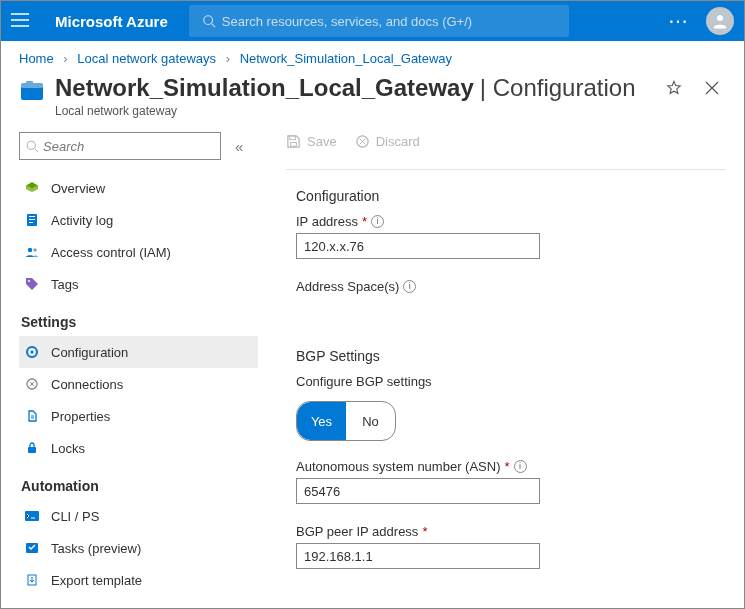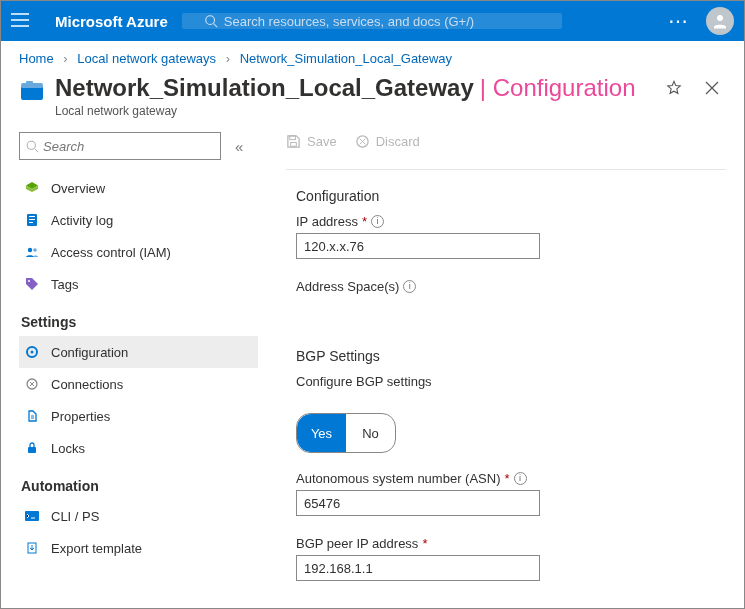--- a/index.html
+++ b/index.html
@@ -1,38 +1,38 @@
 <!DOCTYPE html>
 <html><head>
   <meta charset="utf-8">
   <style>
     * { box-sizing: border-box; margin: 0; padding: 0; }
     body { font-family: "Segoe UI", Arial, sans-serif; font-size: 13px; color: #323130; background: #fff; width: 745px; height: 609px; overflow: hidden; border: 1px solid #888; }
     
     .topbar { background: #0078d4; height: 40px; display: flex; align-items: center; padding: 0 10px; color: #fff; }
     .hamburger { width: 24px; color: #fff; cursor: pointer; }
     .brand { font-weight: 600; margin-left: 20px; font-size: 15px; }
-    .searchbox-top { flex: 0 0 380px; background: rgba(255,255,255,0.15); height: 16px; border-radius: 2px; display: flex; align-items: center; padding: 0 22px; color: #cde; margin-left: 14px; }
+    .searchbox-top { flex: 0 0 380px; background: rgba(255,255,255,0.15); height: 32px; border-radius: 2px; display: flex; align-items: center; padding: 0 13px; color: #cde; margin-left: 21px; }
     .searchbox-top svg { color: #cde; margin-right: 6px; }
     .searchbox-top span { font-size: 13px; }
     .top-right { margin-left: auto; display: flex; align-items: center; gap: 16px; }
     .dots { color: #fff; font-size: 20px; letter-spacing: 2px; }
     .avatar { width: 28px; height: 28px; background: #bfc7cd; border-radius: 50%; display:flex; align-items:center; justify-content:center; }
     .avatar svg { color: #fff; }
     
     .breadcrumb { padding: 10px 18px 6px; font-size: 13px; }
     .breadcrumb a { color: #0067b8; text-decoration: none; cursor: pointer; }
     .breadcrumb .sep { margin: 0 6px; color: #888; }
     
     .header-row { display: flex; align-items: flex-start; padding: 2px 18px 6px; }
     .res-icon { width: 28px; height: 24px; margin-top: 6px; margin-right: 8px; }
     .titles { flex: 1; }
     .title-line { display: flex; align-items: baseline; gap: 6px; }
     .the-title { font-size: 24px; font-weight: 600; }
-    .pipe-section { font-size: 24px; font-weight: 400; color: #ec4899; }
+    .pipe-section { font-size: 24px; font-weight: 400; color: #404040; }
     .subtitle { font-size: 12px; color: #555; margin-top: 2px; }
     .header-actions { display: flex; align-items: center; gap: 22px; padding-top: 6px; padding-right: 6px;}
     .star svg, .close-x svg { color: #555; }
     .close-x svg { stroke-width: 1.2; }
     
     .content { display: flex; padding: 8px 18px 0; height: calc(100% - 122px); }
     
     .sidebar { width: 245px; flex-shrink: 0; padding-right: 6px; }
     .side-search { display: flex; align-items: center; border: 1px solid #8a8886; height: 28px; width: 202px; padding: 0 6px; color: #555; }
     .side-search svg { color: #888; margin-right: 4px; }
@@ -231,20 +231,29 @@
         <span class="nav-icon">
             <svg width="14" height="10" viewBox="0 0 14 10">
               <rect width="14" height="10" rx="1" fill="#0078d4"></rect>
               <path d="M2 3l2 2-2 2M6 7h4" stroke="#fff" stroke-width="1"></path>
             </svg>
           </span>
         <span class="nav-label">CLI / PS</span>
       </div>
       <div class="nav-item">
         <span class="nav-icon">
+            <svg width="14" height="12" viewBox="0 0 14 12">
+              <rect x="1" y="1" width="12" height="10" rx="1" fill="#0078d4"></rect>
+              <path d="M4 5l2 2 4-4" stroke="#fff" fill="none" stroke-width="1.3"></path>
+            </svg>
+          </span>
+        <span class="nav-label">Tasks (preview)</span>
+      </div>
+      <div class="nav-item">
+        <span class="nav-icon">
             <svg width="12" height="14" viewBox="0 0 12 14">
               <rect x="2" y="2" width="8" height="10" fill="none" stroke="#0078d4"></rect>
               <path d="M6 4v5m-2-2l2 2 2-2" stroke="#0078d4" fill="none"></path>
             </svg>
           </span>
         <span class="nav-label">Export template</span>
       </div>
     </div>
   </div>
 
@@ -283,21 +292,21 @@
     <div class="field-block">
       <div class="field-label">
         <span>Address Space(s)</span>
         <span class="info-icon">i</span>
       </div>
       <div style="height:16px"></div>
     </div>
 
     <div style="height:14px"></div>
     <div class="section-head">BGP Settings</div>
-    <div class="field-label" style="margin-bottom:24px;">
+    <div class="field-label" style="margin-bottom:12px;">
       <span>Configure BGP settings</span>
     </div>
     <div class="toggle">
       <div class="opt sel">Yes</div>
       <div class="opt">No</div>
     </div>
 
     <div style="height:18px"></div>
     <div class="field-block">
       <div class="field-label">

